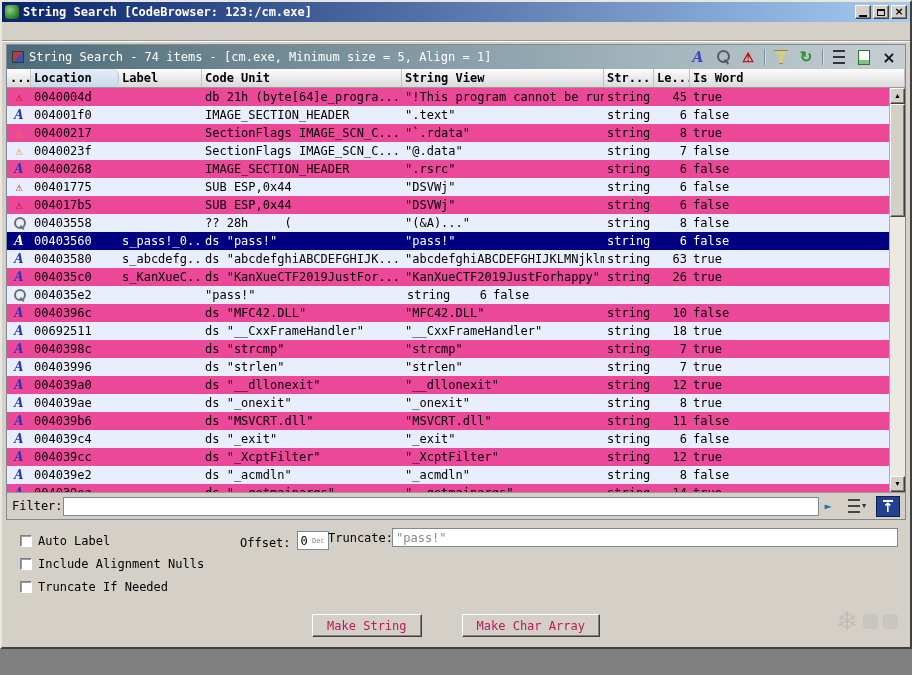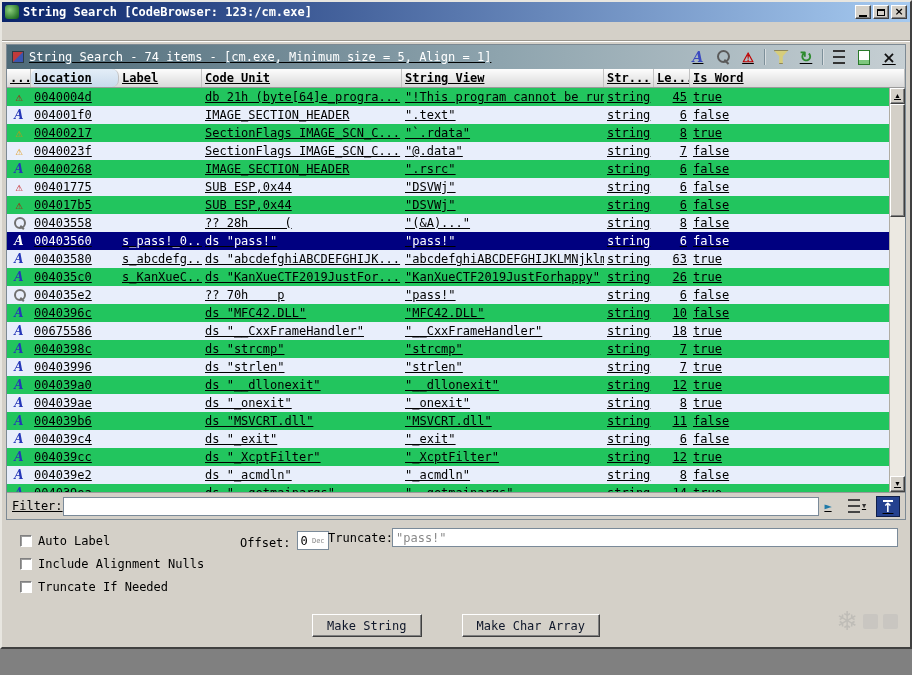--- a/index.html
+++ b/index.html
@@ -24,21 +24,21 @@
   .glyph-min{width:8px;height:2px;background:#000;margin-top:7px;}
   .glyph-max{width:8px;height:7px;border:1px solid #000;border-top-width:2px;}
   .glyph-close{font:bold 11px "DejaVu Sans",sans-serif;line-height:10px;}
   
   .menubar{height:19px;display:flex;align-items:center;padding:0 7px;
     border-bottom:1px solid #9a968e;box-shadow:0 1px 0 #fff;font-size:12px;flex:0 0 auto;}
   .menu-item{padding:1px 4px;margin-top:44px;}
   .menu-item::first-letter{text-decoration:underline;}
   
   .main{flex:1;margin:3px 4px 0 4px;display:flex;flex-direction:column;min-height:0;}
-  .panel{border:1px solid #7d8a94;display:flex;flex-direction:column;background:#fff;flex:0 0 auto;text-decoration:underline;}
+  .panel{border:1px solid #7d8a94;display:flex;flex-direction:column;background:#fff;flex:0 0 auto;}
   
   .subheader{height:24px;background:linear-gradient(90deg,#4e6a78,#8ea4ae 55%,#c6cfd3);
     display:flex;align-items:center;padding:0 5px;gap:5px;}
   .panel-glyph{width:12px;height:12px;flex:0 0 auto;
     background:linear-gradient(135deg,#c03a3a 48%,#3a55b0 52%);border:1px solid #2c3a44;}
   .subheader-title{flex:1;color:#fff;font:12px "DejaVu Sans Mono",monospace;white-space:nowrap;overflow:hidden;}
   .toolbar{display:flex;align-items:center;gap:7px;padding-right:2px;}
   .tool{width:18px;height:18px;display:flex;align-items:center;justify-content:center;position:relative;}
   .sep{width:1px;height:16px;background:#7c8f99;box-shadow:1px 0 0 #d8dde0;}
   .tool-string-a-icon::before{content:"A";font:italic bold 14px "DejaVu Serif",serif;color:#3a49c0;}
@@ -62,21 +62,21 @@
   .th{padding:2px 3px;border-right:1px solid #c2c2c2;white-space:pre;overflow:hidden;}
   .th.sorted{background:linear-gradient(#e4eef8,#c8daeb);}
   .c-icon{width:24px;flex:0 0 auto;text-align:center;}
   .c-location{width:88px;flex:0 0 auto;border-radius:7px;}
   .c-label{width:83px;flex:0 0 auto;}
   .c-code_unit{width:200px;flex:0 0 auto;}
   .c-string_view{width:202px;flex:0 0 auto;}
   .c-type{width:50px;flex:0 0 auto;}
   .c-length{width:36px;flex:0 0 auto;text-align:right;}
   .c-is_word{flex:1;min-width:0;}
-  .table-body{display:flex;height:404px;flex:0 0 auto;background:#22c55e;}
+  .table-body{display:flex;height:404px;flex:0 0 auto;background:#ec4899;}
   .rows-clip{flex:1;overflow:hidden;font:12px "DejaVu Sans Mono",monospace;}
   .tr{display:flex;height:18px;align-items:center;}
   .tr.odd{background:#e8eefb;}
   .tr.selected{background:#000080;color:#fff;}
   .td{padding:0 3px;white-space:pre;overflow:hidden;}
   .ricon{display:inline-block;width:14px;height:14px;line-height:14px;text-align:center;position:relative;}
   .ricon-string::before{content:"A";font:italic bold 12px "DejaVu Serif",serif;color:#2637b8;}
   .tr.selected .ricon-string::before{color:#fff;}
   .ricon-error::before{content:"⚠";color:#c00000;font-weight:bold;font-size:12px;}
   .ricon-warning::before{content:"⚠";color:#e09000;font-weight:bold;font-size:12px;}
@@ -113,21 +113,21 @@
   .checkbox{width:12px;height:12px;background:#fff;border:1px solid;
     border-color:#808080 #fff #fff #808080;box-shadow:inset 1px 1px 0 #9c9c9c;}
   .field{background:#fff;border:1px solid #7a8a99;height:19px;display:flex;align-items:center;padding:0 3px;}
   .offset-field{width:32px;justify-content:space-between;}
   .offset-unit{font-size:7px;color:#888;}
   .preview-field{position:absolute;left:386px;right:8px;top:0;color:#8a8a8a;}
   
   .actions{display:flex;justify-content:center;gap:40px;margin-top:2px;flex:0 0 auto;}
   .btn{min-width:100px;height:23px;background:#d4d0c8;border:1px solid;
     border-color:#fff #404040 #404040 #fff;box-shadow:inset -1px -1px 0 #808080;
-    font:12px "DejaVu Sans Mono",monospace;color:#0f172a;display:flex;align-items:center;
+    font:12px "DejaVu Sans Mono",monospace;color:#be185d;display:flex;align-items:center;
     justify-content:center;padding:0 14px;}
   
   .watermark{position:absolute;right:12px;bottom:10px;display:flex;align-items:center;gap:5px;
     opacity:.35;color:#9a9a9a;}
   .watermark .flake{font-size:26px;}
   .watermark .blk{width:15px;height:15px;background:#b5b5b5;border-radius:2px;}
 </style>
 </head>
 <body>
 
@@ -293,39 +293,38 @@
               <span class="td c-code_unit">ds "KanXueCTF2019JustFor...</span>
               <span class="td c-string_view">"KanXueCTF2019JustForhappy"</span>
               <span class="td c-type">string</span>
               <span class="td c-length">26</span>
               <span class="td c-is_word">true</span>
             </div>
             <div class="tr odd">
               <span class="td c-icon"><span class="ricon ricon-search"></span></span>
               <span class="td c-location">004035e2</span>
               <span class="td c-label"></span>
-              <span class="td c-code_unit">?? 70h    p</span>
               <span class="td c-string_view">"pass!"</span>
               <span class="td c-type">string</span>
               <span class="td c-length">6</span>
               <span class="td c-is_word">false</span>
             </div>
             <div class="tr even">
               <span class="td c-icon"><span class="ricon ricon-string"></span></span>
               <span class="td c-location">0040396c</span>
               <span class="td c-label"></span>
               <span class="td c-code_unit">ds "MFC42.DLL"</span>
               <span class="td c-string_view">"MFC42.DLL"</span>
               <span class="td c-type">string</span>
               <span class="td c-length">10</span>
               <span class="td c-is_word">false</span>
             </div>
             <div class="tr odd">
               <span class="td c-icon"><span class="ricon ricon-string"></span></span>
-              <span class="td c-location">00675586</span>
+              <span class="td c-location">00692511</span>
               <span class="td c-label"></span>
               <span class="td c-code_unit">ds "__CxxFrameHandler"</span>
               <span class="td c-string_view">"__CxxFrameHandler"</span>
               <span class="td c-type">string</span>
               <span class="td c-length">18</span>
               <span class="td c-is_word">true</span>
             </div>
             <div class="tr even">
               <span class="td c-icon"><span class="ricon ricon-string"></span></span>
               <span class="td c-location">0040398c</span>

